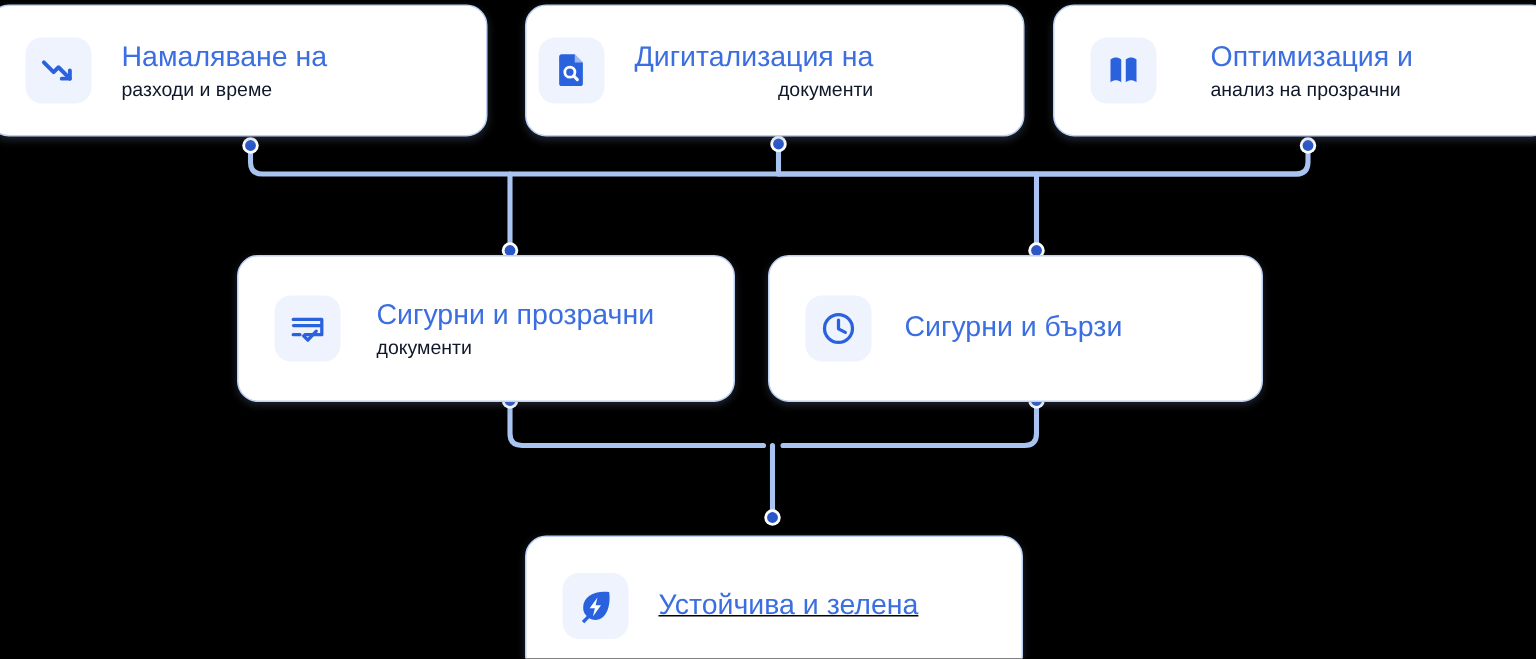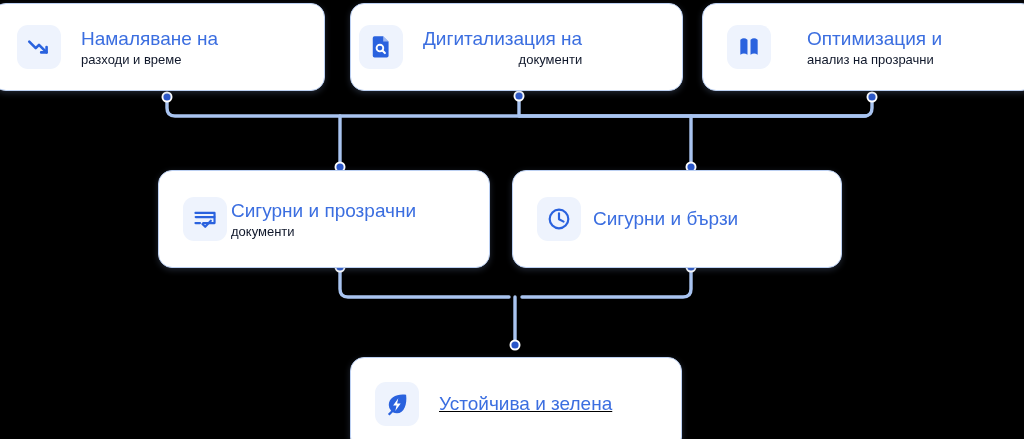--- a/index.html
+++ b/index.html
@@ -18,23 +18,23 @@
   .t2{color:#0f172a;font-size:13px;white-space:nowrap;}
   
   #card-cost{left:-8px;top:3px;width:333px;height:88px;padding-left:24px;}
   #card-cost .card-text{margin-left:20px;}
   #card-docs{left:350px;top:3px;width:333px;height:88px;padding-left:8px;text-align:right;}
   #card-docs .card-text{margin-left:20px;}
   #card-routes{left:702px;top:3px;width:333px;height:88px;padding-left:24px;}
   #card-routes .card-text{margin-left:36px;}
   
   #card-pay{left:158px;top:170px;width:332px;height:98px;padding-left:24px;}
-  #card-pay .card-text{margin-left:4px;}
+  #card-pay .card-text{margin-left:24px;}
   #card-deliver{left:512px;top:170px;width:330px;height:98px;padding-left:24px;}
-  #card-deliver .card-text{margin-left:12px;}
+  #card-deliver .card-text{margin-left:22px;}
   
   #card-green{left:350px;top:357px;width:332px;height:94px;padding-left:24px;text-decoration:underline;}
   #card-green .card-text{margin-left:20px;}
 </style>
 </head>
 <body>
 
 <div id="stage">
 
   <svg class="links" viewBox="0 0 1024 439">

